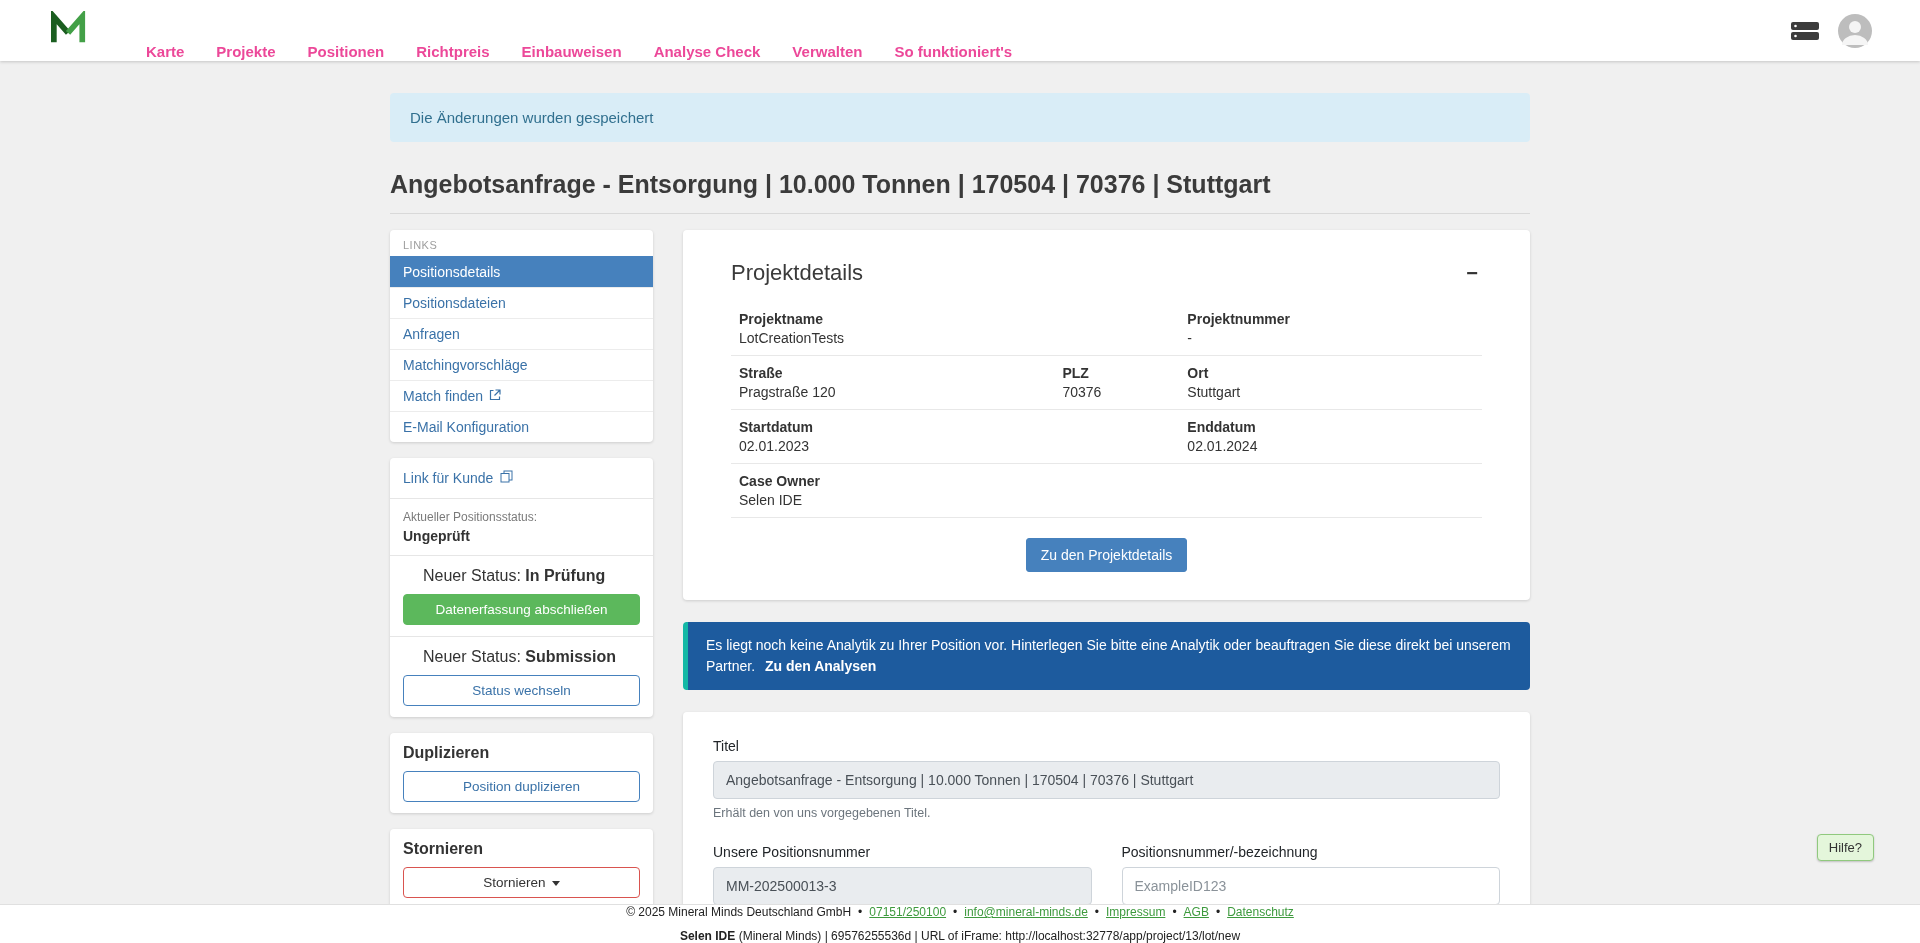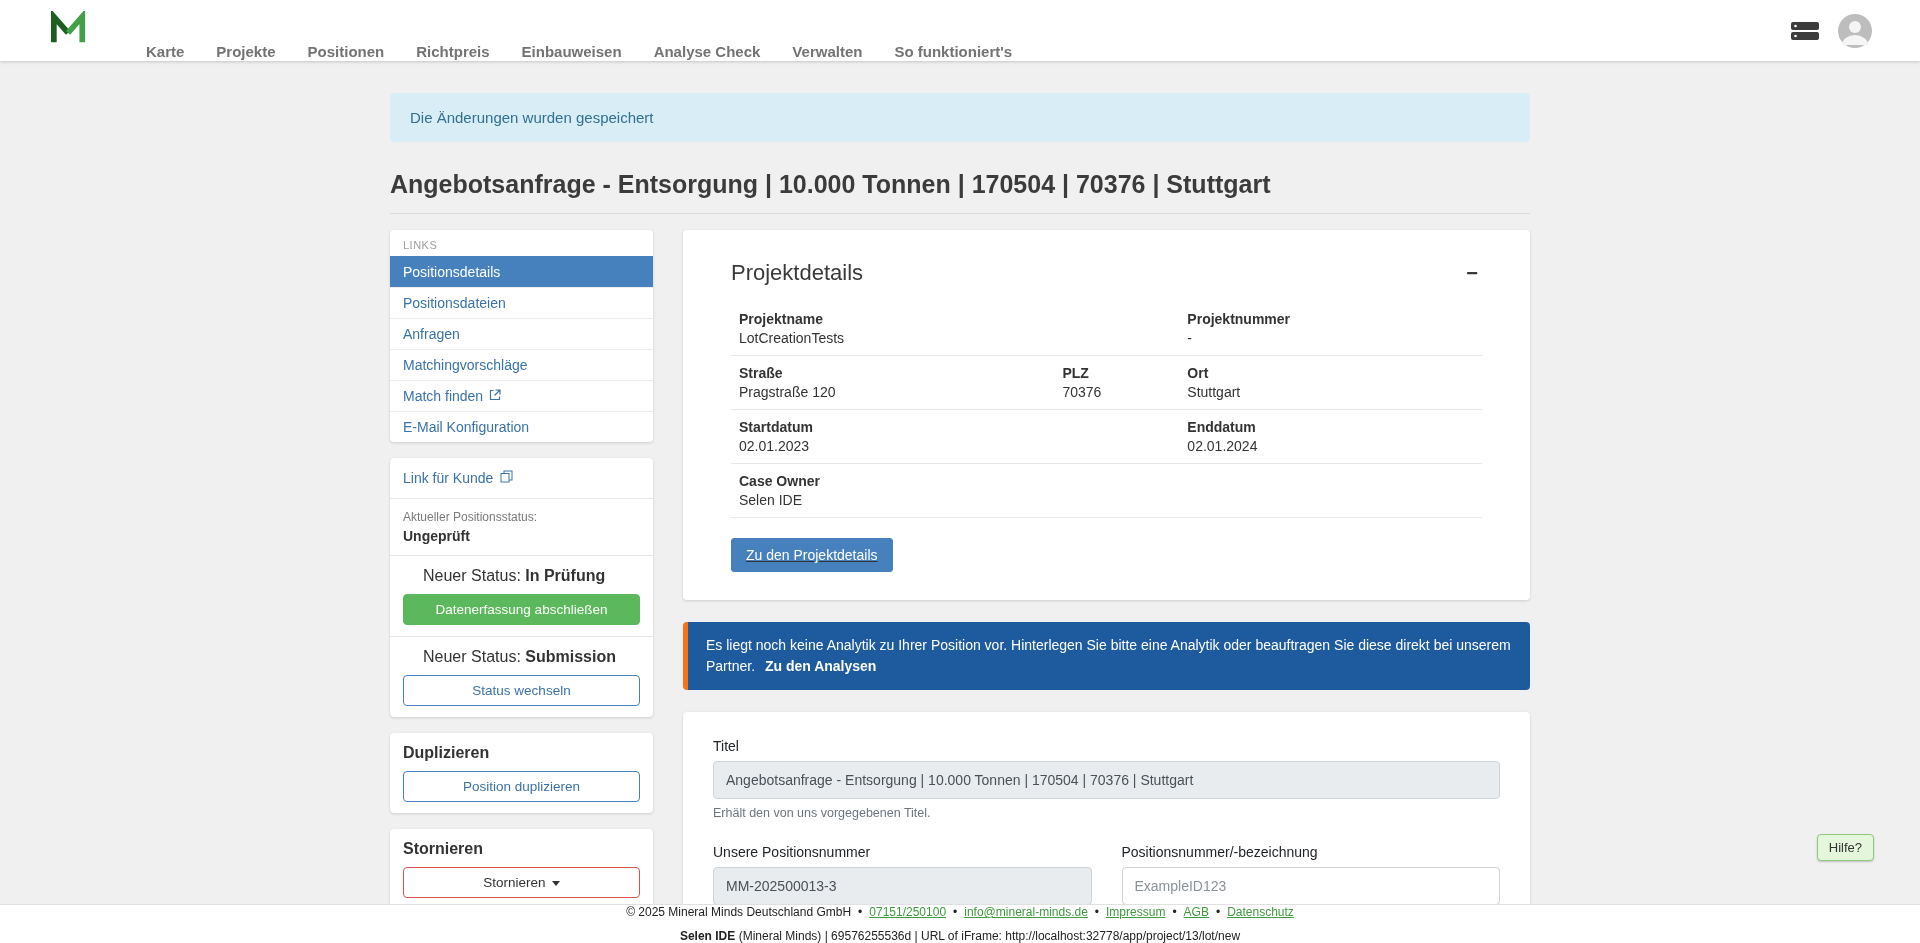--- a/index.html
+++ b/index.html
@@ -4,21 +4,21 @@
 <style>
   * { box-sizing: border-box; margin: 0; padding: 0; }
   html, body { width: 1920px; height: 943px; overflow: hidden; }
   body { font-family: "Liberation Sans", sans-serif; background: #f0f0f0; color: #333; }
 
   
   .navbar { height: 61px; background: #fff; display: flex; align-items: center;
             padding: 0 48px; box-shadow: 0 1px 3px rgba(0,0,0,.18); position: relative; z-index: 5; }
   .brand { margin-right: 40px; display: flex; align-items: center; cursor: pointer; }
   .nav-items { display: flex; align-items: center; flex: 1; }
-  .nav-item { font-size: 15px; font-weight: 600; color: #737373; padding: 8px 16px; cursor: pointer; white-space: nowrap; margin-top: 42px; }
+  .nav-item { font-size: 15px; font-weight: 600; color: #ec4899; padding: 8px 16px; cursor: pointer; white-space: nowrap; margin-top: 42px; }
   .nav-right { display: flex; align-items: center; gap: 18px; }
   .icon-btn { display: flex; align-items: center; justify-content: center; cursor: pointer; }
 
   
   .container { width: 1140px; margin: 0 auto; padding-top: 32px; }
   .alert-info { background: #d9edf7; color: #31708f; border-radius: 4px; padding: 16px 20px; font-size: 15px; }
   .page-title { font-size: 25px; font-weight: 700; color: #3b3b3b; margin-top: 28px; }
   .title-rule { border: 0; border-top: 1px solid #d9d9d9; margin-top: 14px; }
   .layout { display: flex; gap: 30px; margin-top: 16px; align-items: flex-start; }
   .side-col { width: 263px; flex: 0 0 263px; display: flex; flex-direction: column; gap: 16px; }
@@ -52,26 +52,26 @@
   
   .project-card { padding: 30px 48px 28px; }
   .project-head { display: flex; justify-content: space-between; align-items: center; }
   .project-title { font-size: 22px; font-weight: 500; color: #3a3a3a; }
   .collapse-btn { font-size: 20px; font-weight: 700; color: #333; cursor: pointer; line-height: 1; padding: 0 4px; }
   .ptable { margin-top: 16px; }
   .prow { display: flex; border-bottom: 1px solid #e8e8e8; padding: 9px 8px; }
   .pcell-label { font-size: 14px; font-weight: 700; color: #333; }
   .pcell-value { font-size: 14px; color: #333; margin-top: 3px; }
   .w61 { width: 61%; } .w44 { width: 44%; } .w17 { width: 17%; } .w39 { width: 39%; } .w100 { width: 100%; }
-  .project-actions { display: flex; justify-content: flex-start; margin-top: 20px; text-decoration: underline; }
+  .project-actions { display: flex; justify-content: center; margin-top: 20px; }
   .btn-primary { background: #4681bd; color: #fff; border: 1px solid #4681bd; border-radius: 3px;
                  font-size: 14px; padding: 8px 14px; cursor: pointer; font-family: inherit; }
 
   
-  .analytics-banner { margin: 22px 0; background: #1d5b9e; border-left: 5px solid #f97316; color: #fff;
+  .analytics-banner { margin: 22px 0; background: #1d5b9e; border-left: 5px solid #14b8a6; color: #fff;
                       border-radius: 4px; padding: 13px 18px; font-size: 14px; line-height: 1.5; }
   .analytics-link { font-weight: 700; color: #fff; margin-left: 6px; cursor: pointer; }
 
   
   .form-card { padding: 26px 30px 70px; }
   .form-label { font-size: 14px; color: #212529; margin-bottom: 7px; display: block; }
   .text-input { width: 100%; height: 38px; border: 1px solid #ced4da; border-radius: 4px; padding: 8px 12px;
                 font-size: 14px; color: #495057; font-family: inherit; background: #fff; }
   .text-input:disabled { background: #e9ecef; color: #495057; }
   .text-input::placeholder { color: #8a9299; }

